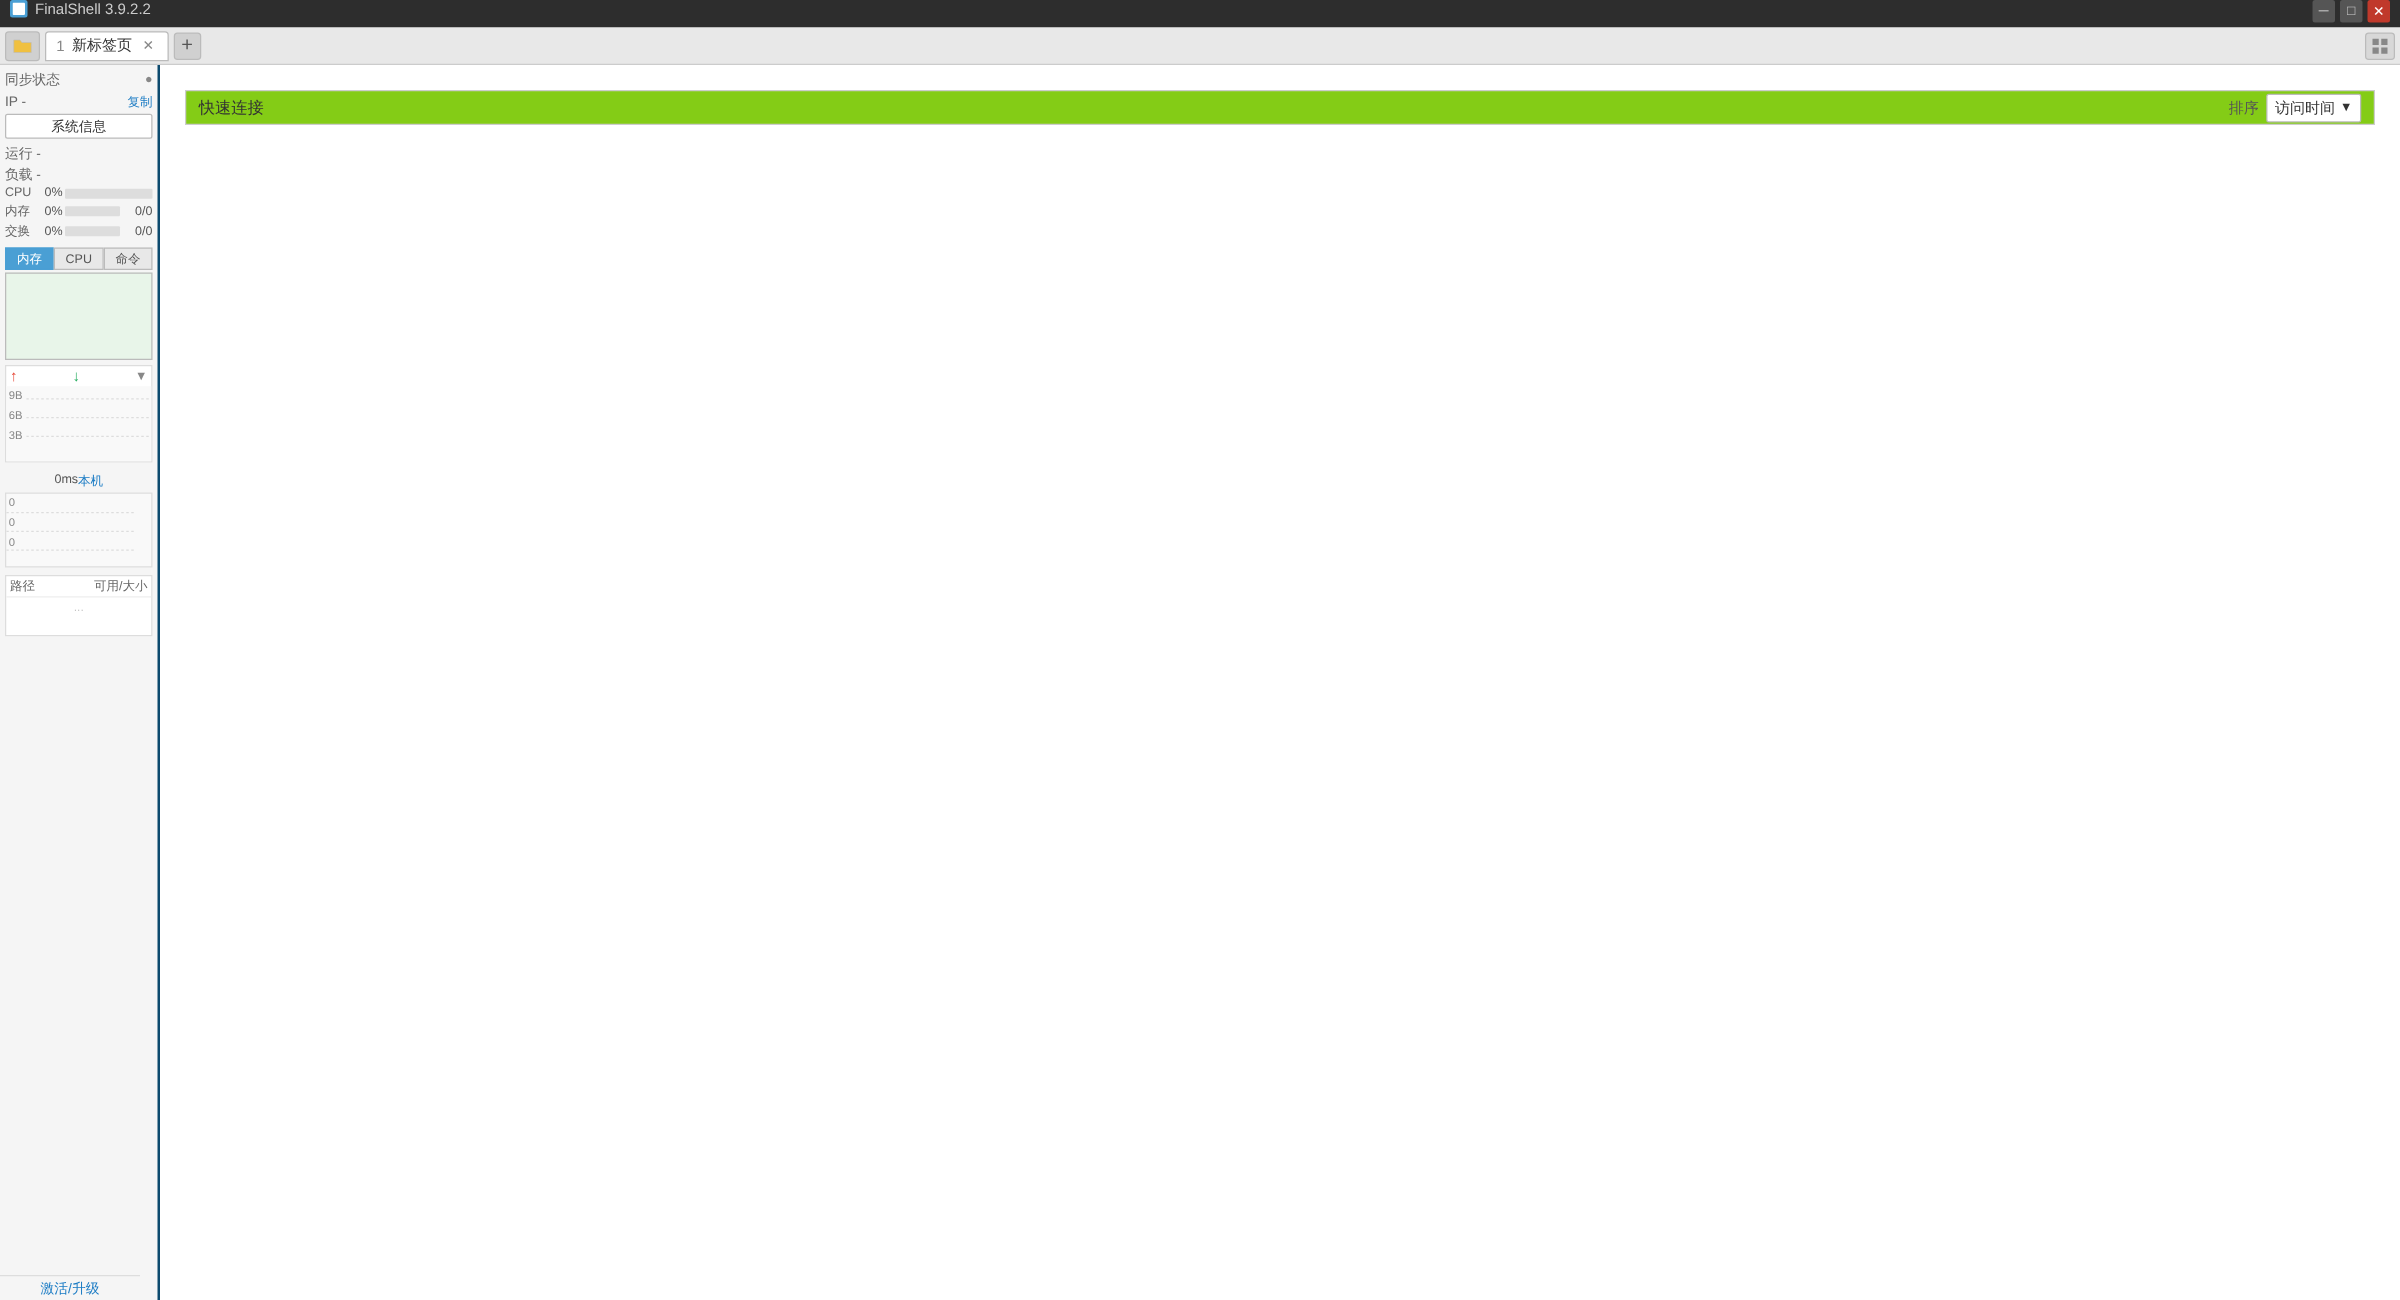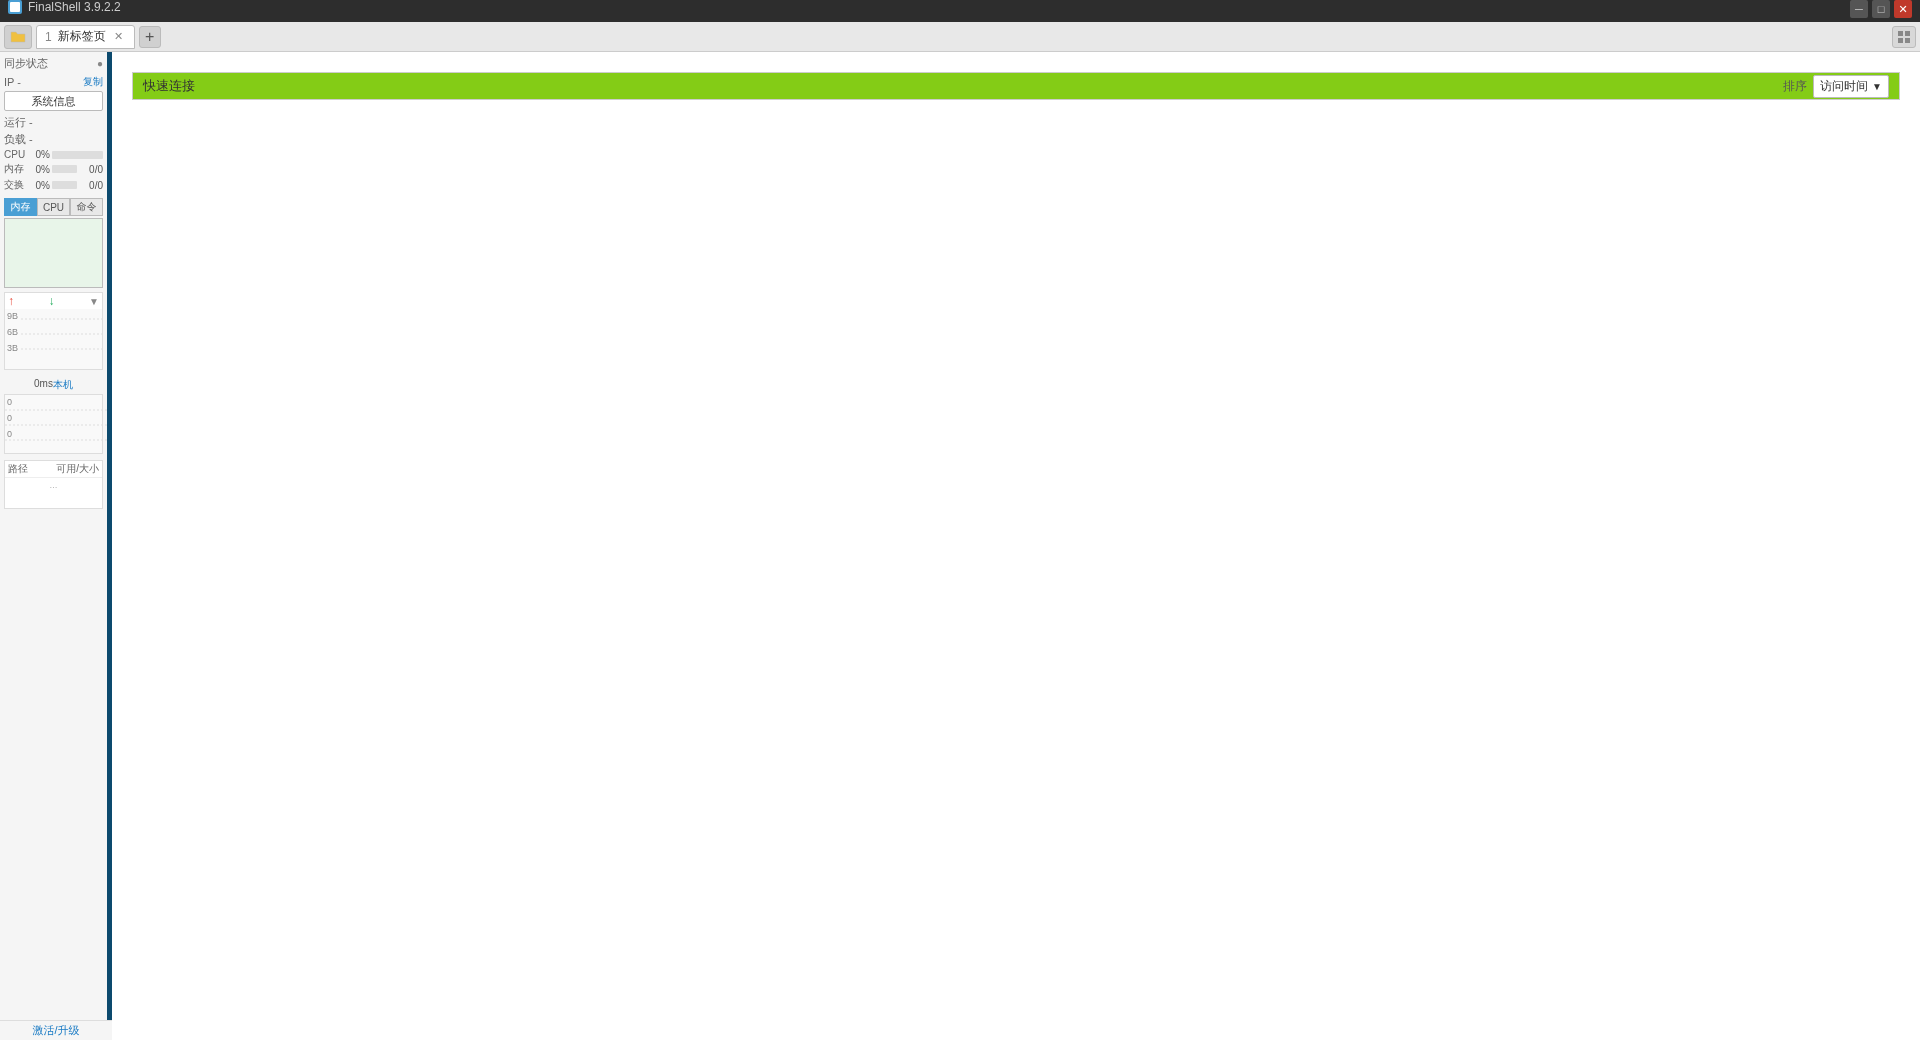--- a/index.html
+++ b/index.html
@@ -70,23 +70,23 @@
     }
 
     
     .main-layout {
       display: flex;
       height: calc(1040px - 22px - 30px);
     }
 
     
     .sidebar {
-      width: 112px;
+      width: 128px;
       background: #f5f5f5;
-      border-right: 5px solid #0c4a6e;
+      border-right: 2px solid #0c4a6e;
       display: flex;
       flex-direction: column;
       padding: 4px;
       font-size: 11px;
       color: #333;
     }
     .sidebar-row { display: flex; align-items: center; justify-content: space-between; margin-bottom: 2px; }
     .sidebar-copy-btn {
       font-size: 10px; color: #1a7bc4; cursor: pointer; background: none; border: none; text-align: center;
     }

